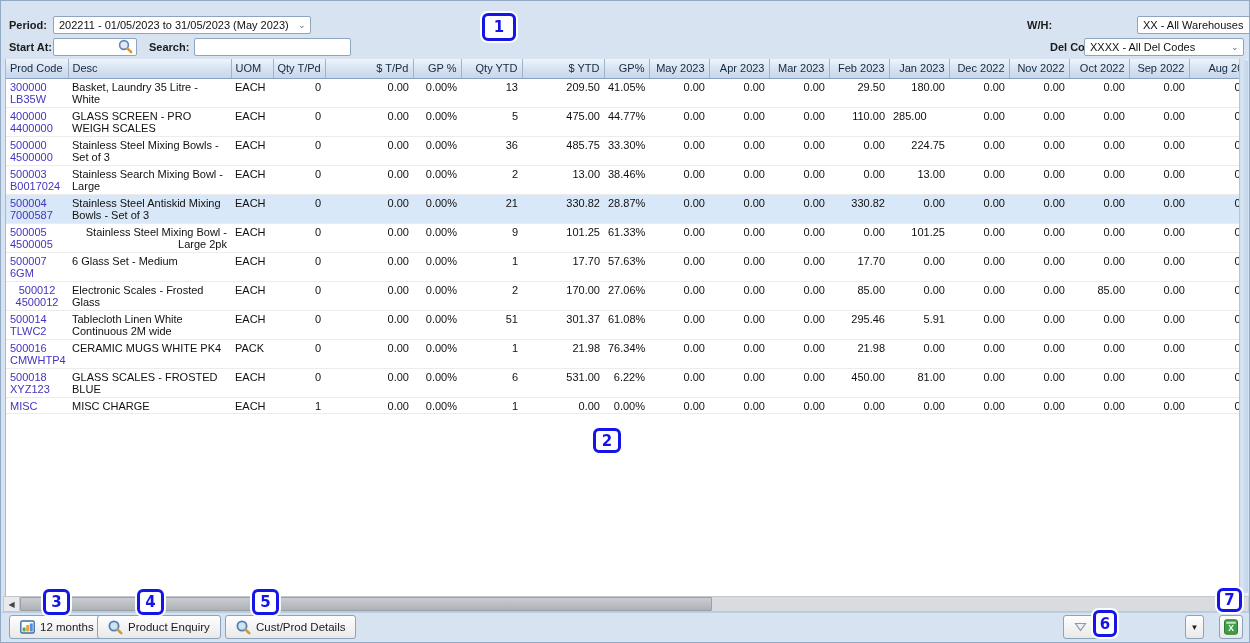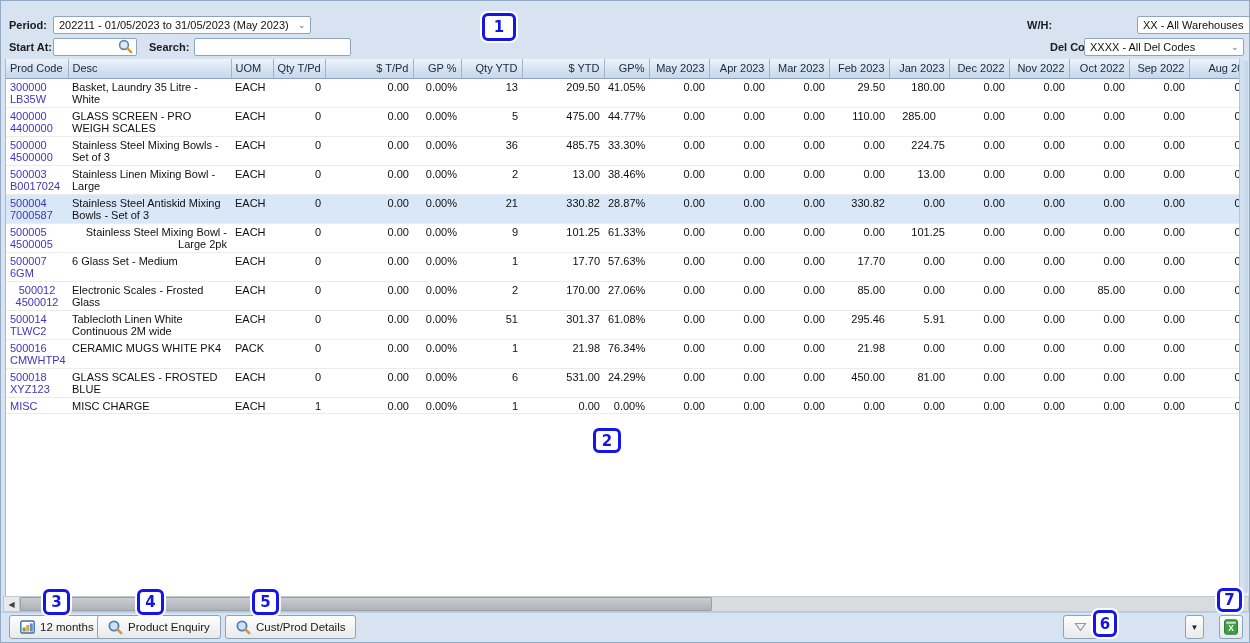--- a/index.html
+++ b/index.html
@@ -210,21 +210,21 @@
             <td style="text-align: right;">0</td>
             <td style="text-align: right;">0.00</td>
             <td style="text-align: right;">0.00%</td>
             <td style="text-align: right;">5</td>
             <td style="text-align: right;">475.00</td>
             <td style="text-align: right;">44.77%</td>
             <td style="text-align: right;">0.00</td>
             <td style="text-align: right;">0.00</td>
             <td style="text-align: right;">0.00</td>
             <td style="text-align: right;">110.00</td>
-            <td style="text-align: center;">285.00</td>
+            <td style="text-align: left;">285.00</td>
             <td style="text-align: right;">0.00</td>
             <td style="text-align: right;">0.00</td>
             <td style="text-align: right;">0.00</td>
             <td style="text-align: right;">0.00</td>
             <td style="text-align: right;">0.00</td>
           </tr>
           <tr class="rowitem">
             <td class="code" style="text-align: left;">
               <div>500000</div>
               <div>4500000</div>
@@ -246,21 +246,21 @@
             <td style="text-align: right;">0.00</td>
             <td style="text-align: right;">0.00</td>
             <td style="text-align: right;">0.00</td>
             <td style="text-align: right;">0.00</td>
           </tr>
           <tr class="rowitem">
             <td class="code" style="text-align: left;">
               <div>500003</div>
               <div>B0017024</div>
             </td>
-            <td style="text-align: left;">Stainless Linen Mixing Bowl - Large</td>
+            <td style="text-align: left;">Stainless Search Mixing Bowl - Large</td>
             <td style="text-align: left;">EACH</td>
             <td style="text-align: right;">0</td>
             <td style="text-align: right;">0.00</td>
             <td style="text-align: right;">0.00%</td>
             <td style="text-align: right;">2</td>
             <td style="text-align: right;">13.00</td>
             <td style="text-align: right;">38.46%</td>
             <td style="text-align: right;">0.00</td>
             <td style="text-align: right;">0.00</td>
             <td style="text-align: right;">0.00</td>
@@ -421,21 +421,21 @@
               <div>500018</div>
               <div>XYZ123</div>
             </td>
             <td style="text-align: left;">GLASS SCALES - FROSTED BLUE</td>
             <td style="text-align: left;">EACH</td>
             <td style="text-align: right;">0</td>
             <td style="text-align: right;">0.00</td>
             <td style="text-align: right;">0.00%</td>
             <td style="text-align: right;">6</td>
             <td style="text-align: right;">531.00</td>
-            <td style="text-align: right;">24.29%</td>
+            <td style="text-align: right;">6.22%</td>
             <td style="text-align: right;">0.00</td>
             <td style="text-align: right;">0.00</td>
             <td style="text-align: right;">0.00</td>
             <td style="text-align: right;">450.00</td>
             <td style="text-align: right;">81.00</td>
             <td style="text-align: right;">0.00</td>
             <td style="text-align: right;">0.00</td>
             <td style="text-align: right;">0.00</td>
             <td style="text-align: right;">0.00</td>
             <td style="text-align: right;">0.00</td>

